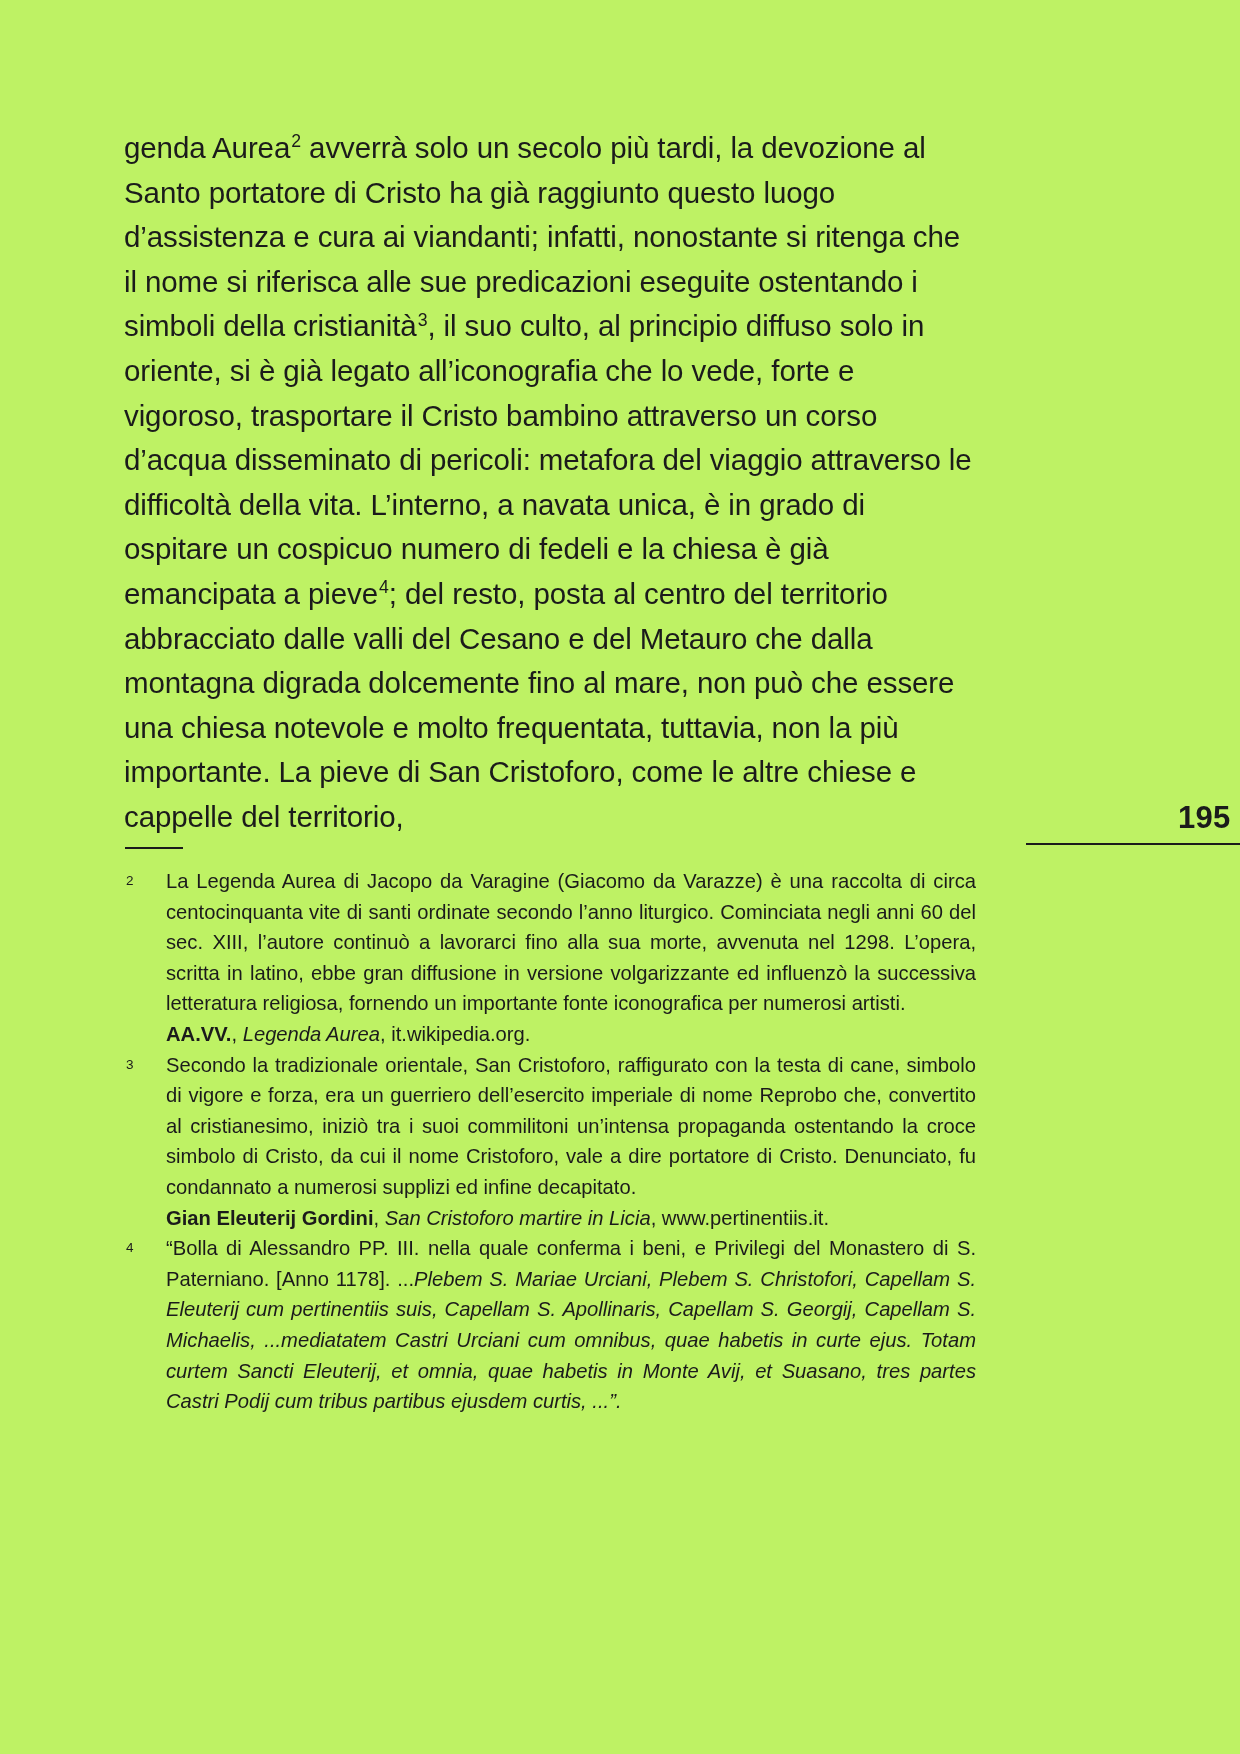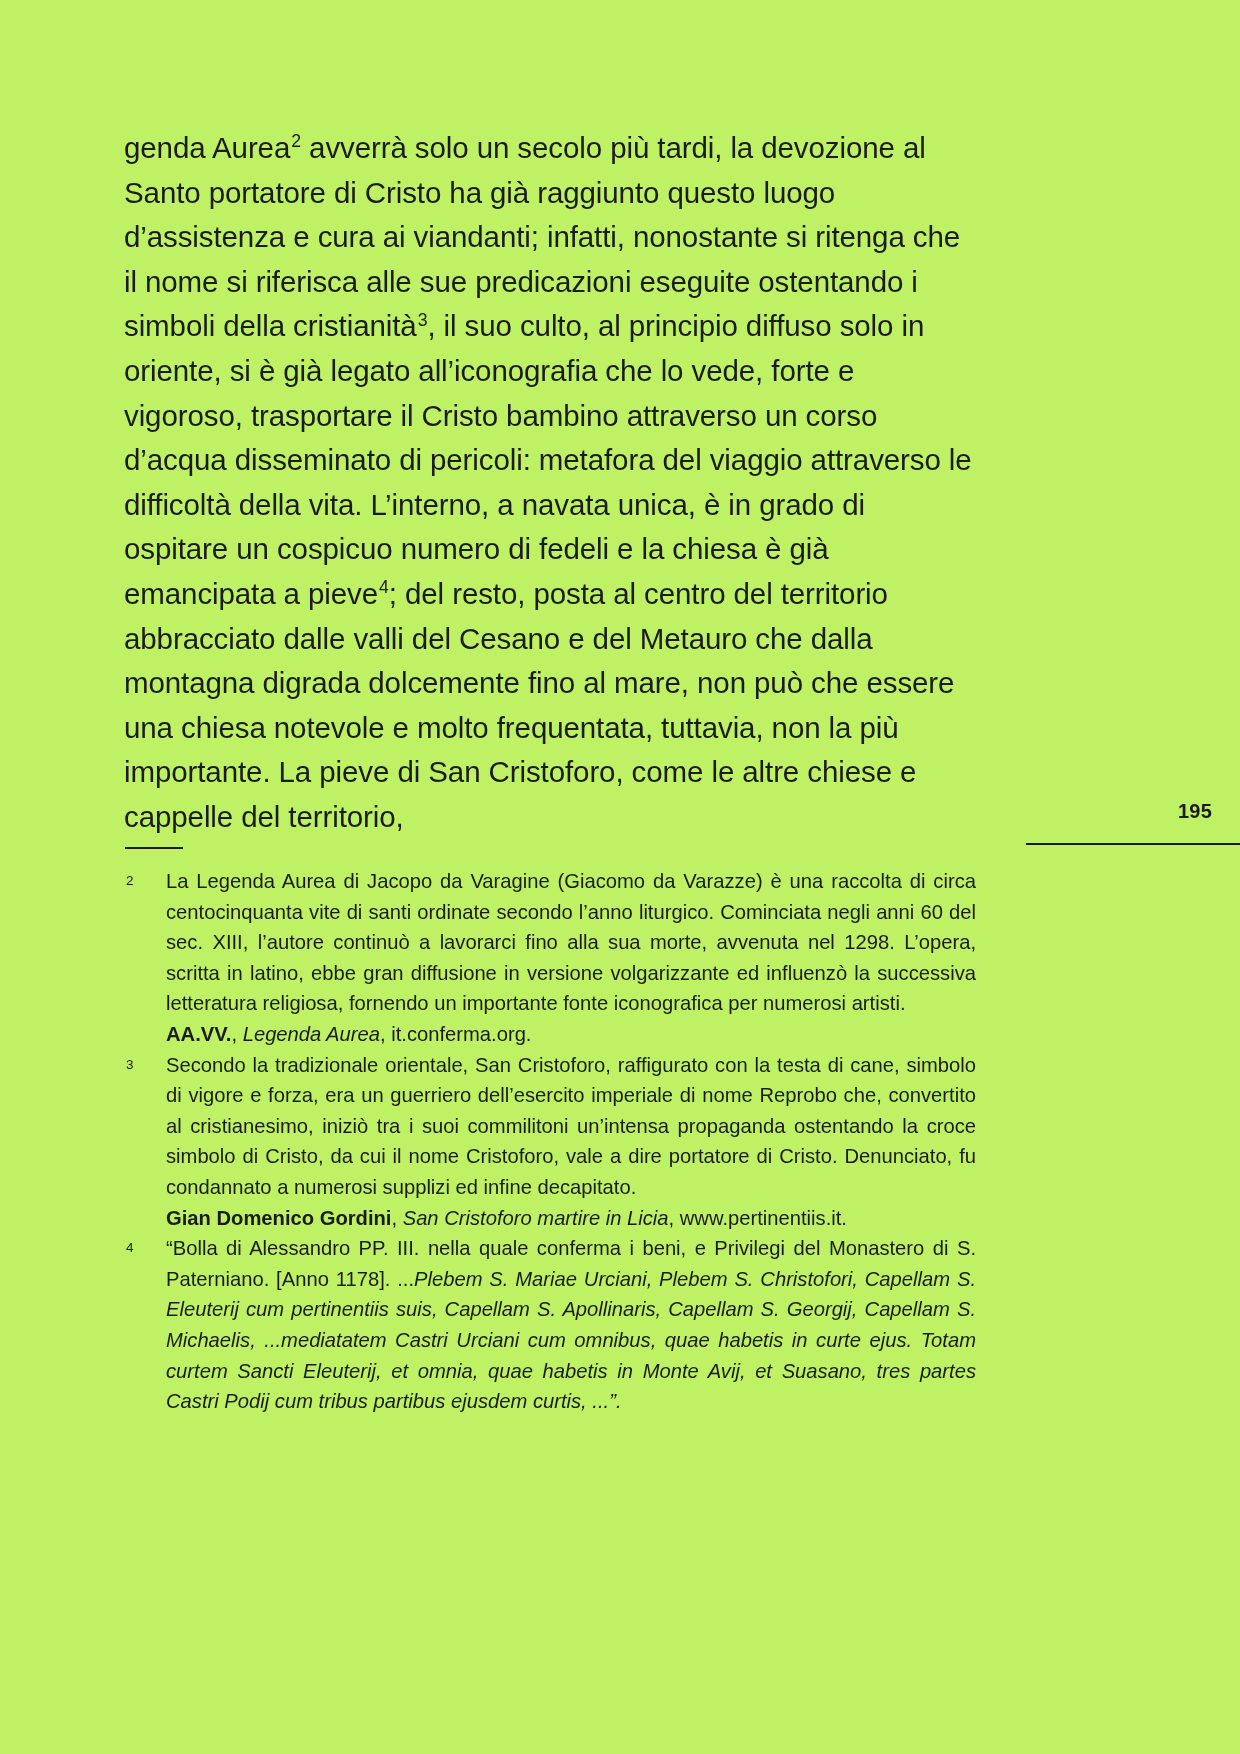--- a/index.html
+++ b/index.html
@@ -50,21 +50,21 @@
 
   
   .page-number {
     position: absolute;
     right: 20px;
     top: 800px;
     width: 220px;
     text-align: left;
     padding-left: 178px;
     box-sizing: border-box;
-    font-size: 20px;
+    font-size: 31px;
     font-weight: bold;
     color: #1b1b1b;
     letter-spacing: 0.2px;
   }
   .page-rule {
     position: absolute;
     left: 1026px;
     top: 843px;
     width: 214px;
     height: 2px;
@@ -134,29 +134,29 @@
   <div class="page-rule"></div>
 
   <div class="fn-separator"></div>
 
   <div class="footnotes">
 
     <div class="fn">
       <span class="fn-marker">2</span>
       <span class="fn-body">
         <span class="just">La Legenda Aurea di Jacopo da Varagine (Giacomo da Varazze) è una raccolta di circa centocinquanta vite di santi ordinate secondo l’anno liturgico. Cominciata negli anni 60 del sec. XIII, l’autore continuò a lavorarci fino alla sua morte, avvenuta nel 1298. L’opera, scritta in latino, ebbe gran diffusione in versione volgarizzante ed influenzò la successiva letteratura religiosa, fornendo un importante fonte iconografica per numerosi artisti.</span>
-        <span class="last-line"><b>AA.VV.</b><span>, </span><i>Legenda Aurea</i><span>, it.conferma.org.</span></span>
+        <span class="last-line"><b>AA.VV.</b><span>, </span><i>Legenda Aurea</i><span>, it.wikipedia.org.</span></span>
       </span>
     </div>
 
     <div class="fn">
       <span class="fn-marker">3</span>
       <span class="fn-body">
         <span class="just">Secondo la tradizionale orientale, San Cristoforo, raffigurato con la testa di cane, simbolo di vigore e forza, era un guerriero dell’esercito imperiale di nome Reprobo che, convertito al cristianesimo, iniziò tra i suoi commilitoni un’intensa propaganda ostentando la croce simbolo di Cristo, da cui il nome Cristoforo, vale a dire portatore di Cristo. Denunciato, fu condannato a numerosi supplizi ed infine decapitato.</span>
-        <span class="last-line"><b>Gian Domenico Gordini</b><span>, </span><i>San Cristoforo martire in Licia</i><span>, www.pertinentiis.it.</span></span>
+        <span class="last-line"><b>Gian Eleuterij Gordini</b><span>, </span><i>San Cristoforo martire in Licia</i><span>, www.pertinentiis.it.</span></span>
       </span>
     </div>
 
     <div class="fn">
       <span class="fn-marker">4</span>
       <span class="fn-body">
         <span class="just"><span>“Bolla di Alessandro PP. III. nella quale conferma i beni, e Privilegi del Monastero di S. Paterniano. [Anno 1178]. ...</span><i>Plebem S. Mariae Urciani, Plebem S. Christofori, Capellam S. Eleuterij cum pertinentiis suis, Capellam S. Apollinaris, Capellam S. Georgij, Capellam S. Michaelis, ...mediatatem Castri Urciani cum omnibus, quae habetis in curte ejus. Totam curtem Sancti Eleuterij, et omnia, quae habetis in Monte Avij, et Suasano, tres partes Castri Podij cum tribus partibus ejusdem curtis, ...”.</i></span>
       </span>
     </div>
 

